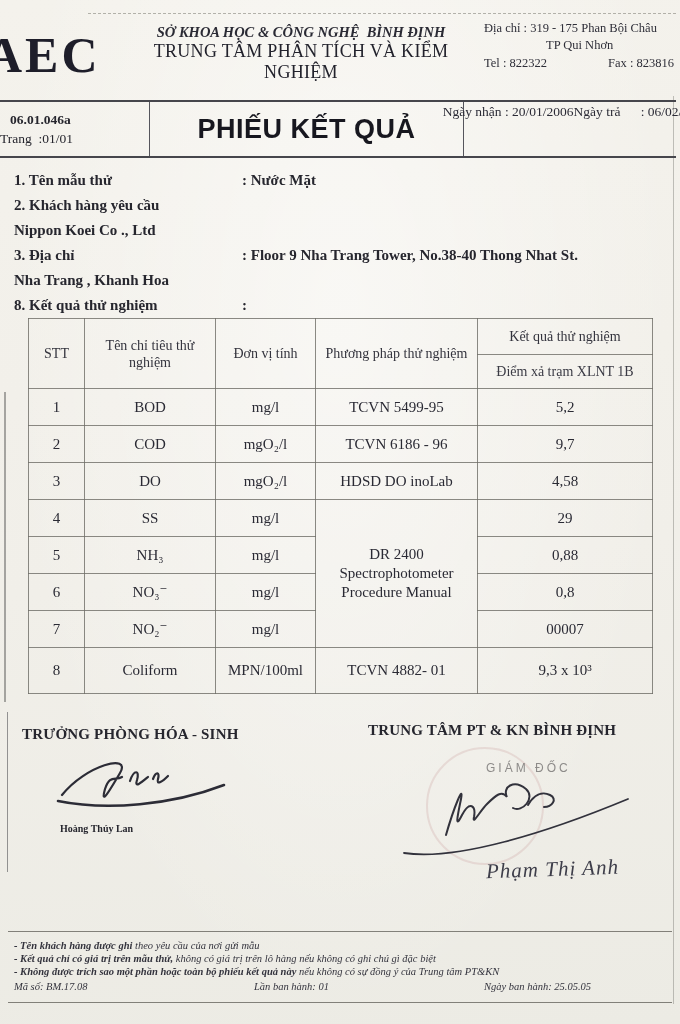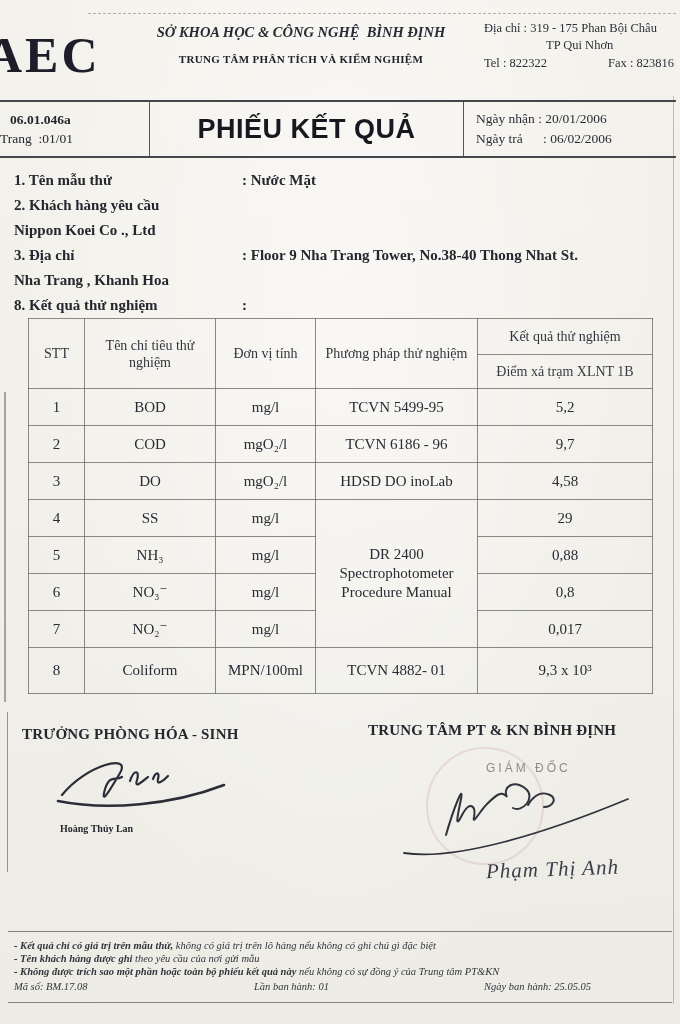--- a/index.html
+++ b/index.html
@@ -25,37 +25,37 @@
   
   .header { position:absolute; top:18px; left:0; width:680px; height:80px; display:flex; }
   .logo { width:118px; overflow:hidden; }
   .logo span {
     display:block; margin-left:-14px; margin-top:8px;
     font-weight:bold; font-size:50px; letter-spacing:3px; color:#1e1e2a;
     font-family:"Liberation Serif","DejaVu Serif",serif;
   }
   .org { flex:1; text-align:center; padding-top:6px; }
   .org1 { font-style:italic; font-weight:bold; font-size:14.5px; white-space:pre; color:#2a2a34; }
-  .org2 { font-weight:bold; font-size:11px; margin-top:12px; letter-spacing:0.3px; color:#22222c; }
+  .org2 { font-weight:normal; font-size:18px; margin-top:0; letter-spacing:0.3px; color:#22222c; }
   .addr { width:196px; font-size:12.5px; padding-top:2px; color:#2e2e38; line-height:17px; }
   .addr .a2 { padding-left:62px; }
   .addr .a3 { display:flex; justify-content:space-between; padding-right:6px; margin-top:1px; }
 
   
   .titleblock {
     position:absolute; top:100px; left:0; width:676px; height:58px;
     border-top:2px solid #46464c; border-bottom:2px solid #46464c;
     display:flex; align-items:stretch;
   }
   .tb-left { width:150px; border-right:1.5px solid #55555c; display:flex; flex-direction:column; justify-content:center; }
   .tb-left .code { font-weight:bold; font-size:13.5px; padding-left:10px; }
   .tb-left .trang { font-size:13.5px; white-space:pre; margin-top:3px; }
   .tb-center { flex:1; display:flex; align-items:center; justify-content:center; border-right:1.5px solid #55555c; }
   .tb-title { font-family:"Liberation Sans","DejaVu Sans",sans-serif; font-weight:bold; font-size:27px; letter-spacing:0.5px; color:#17171f; }
-  .tb-right { width:212px; display:flex; flex-direction:column; justify-content:center; padding-left:12px; font-size:13.5px; line-height:20px; white-space:pre; color:#2b2b36; }
+  .tb-right { width:212px; display:flex; flex-direction:row; justify-content:center; padding-left:12px; font-size:13.5px; line-height:20px; white-space:pre; color:#2b2b36; }
 
   
   .fields { position:absolute; top:172px; left:14px; width:652px; }
   .frow { display:flex; min-height:25px; align-items:baseline; }
   .flabel { width:228px; font-weight:bold; font-size:15px; }
   .fvalue { flex:1; font-weight:bold; font-size:15px; }
 
   
   table.results {
     position:absolute; top:318px; left:28px; width:624px;
@@ -241,21 +241,21 @@
       <tr>
         <td>6</td>
         <td>NO₃⁻</td>
         <td>mg/l</td>
         <td>0,8</td>
       </tr>
       <tr>
         <td>7</td>
         <td>NO₂⁻</td>
         <td>mg/l</td>
-        <td>0,017</td>
+        <td>00007</td>
       </tr>
       <tr class="last">
         <td>8</td>
         <td>Coliform</td>
         <td>MPN/100ml</td>
         <td>TCVN 4882- 01</td>
         <td>9,3 x 10³</td>
       </tr>
     </tbody>
   </table>
@@ -288,24 +288,24 @@
           </g>
         </svg>
         <div class="script-name">Phạm Thị Anh</div>
       </div>
     </div>
 
   </div>
 
   <div class="footer">
     <div class="note">
+      <b>- Tên  khách hàng được ghi</b><span> theo yêu cầu của nơi gửi mẫu</span>
+    </div>
+    <div class="note">
       <b>- Kết quả chỉ có giá trị trên mẫu thử,</b><span> không có giá trị trên lô hàng nếu không có ghi chú gì đặc biệt</span>
-    </div>
-    <div class="note">
-      <b>- Tên  khách hàng được ghi</b><span> theo yêu cầu của nơi gửi mẫu</span>
     </div>
     <div class="note">
       <b>- Không được trích sao một  phần hoặc toàn bộ phiếu kết quả này</b><span> nếu không có sự đồng ý của Trung tâm PT&amp;KN</span>
     </div>
     <div class="foot-meta">
       <span>Mã số: BM.17.08</span>
       <span>Lần ban hành: 01</span>
       <span>Ngày ban hành: 25.05.05</span>
     </div>
   </div>

